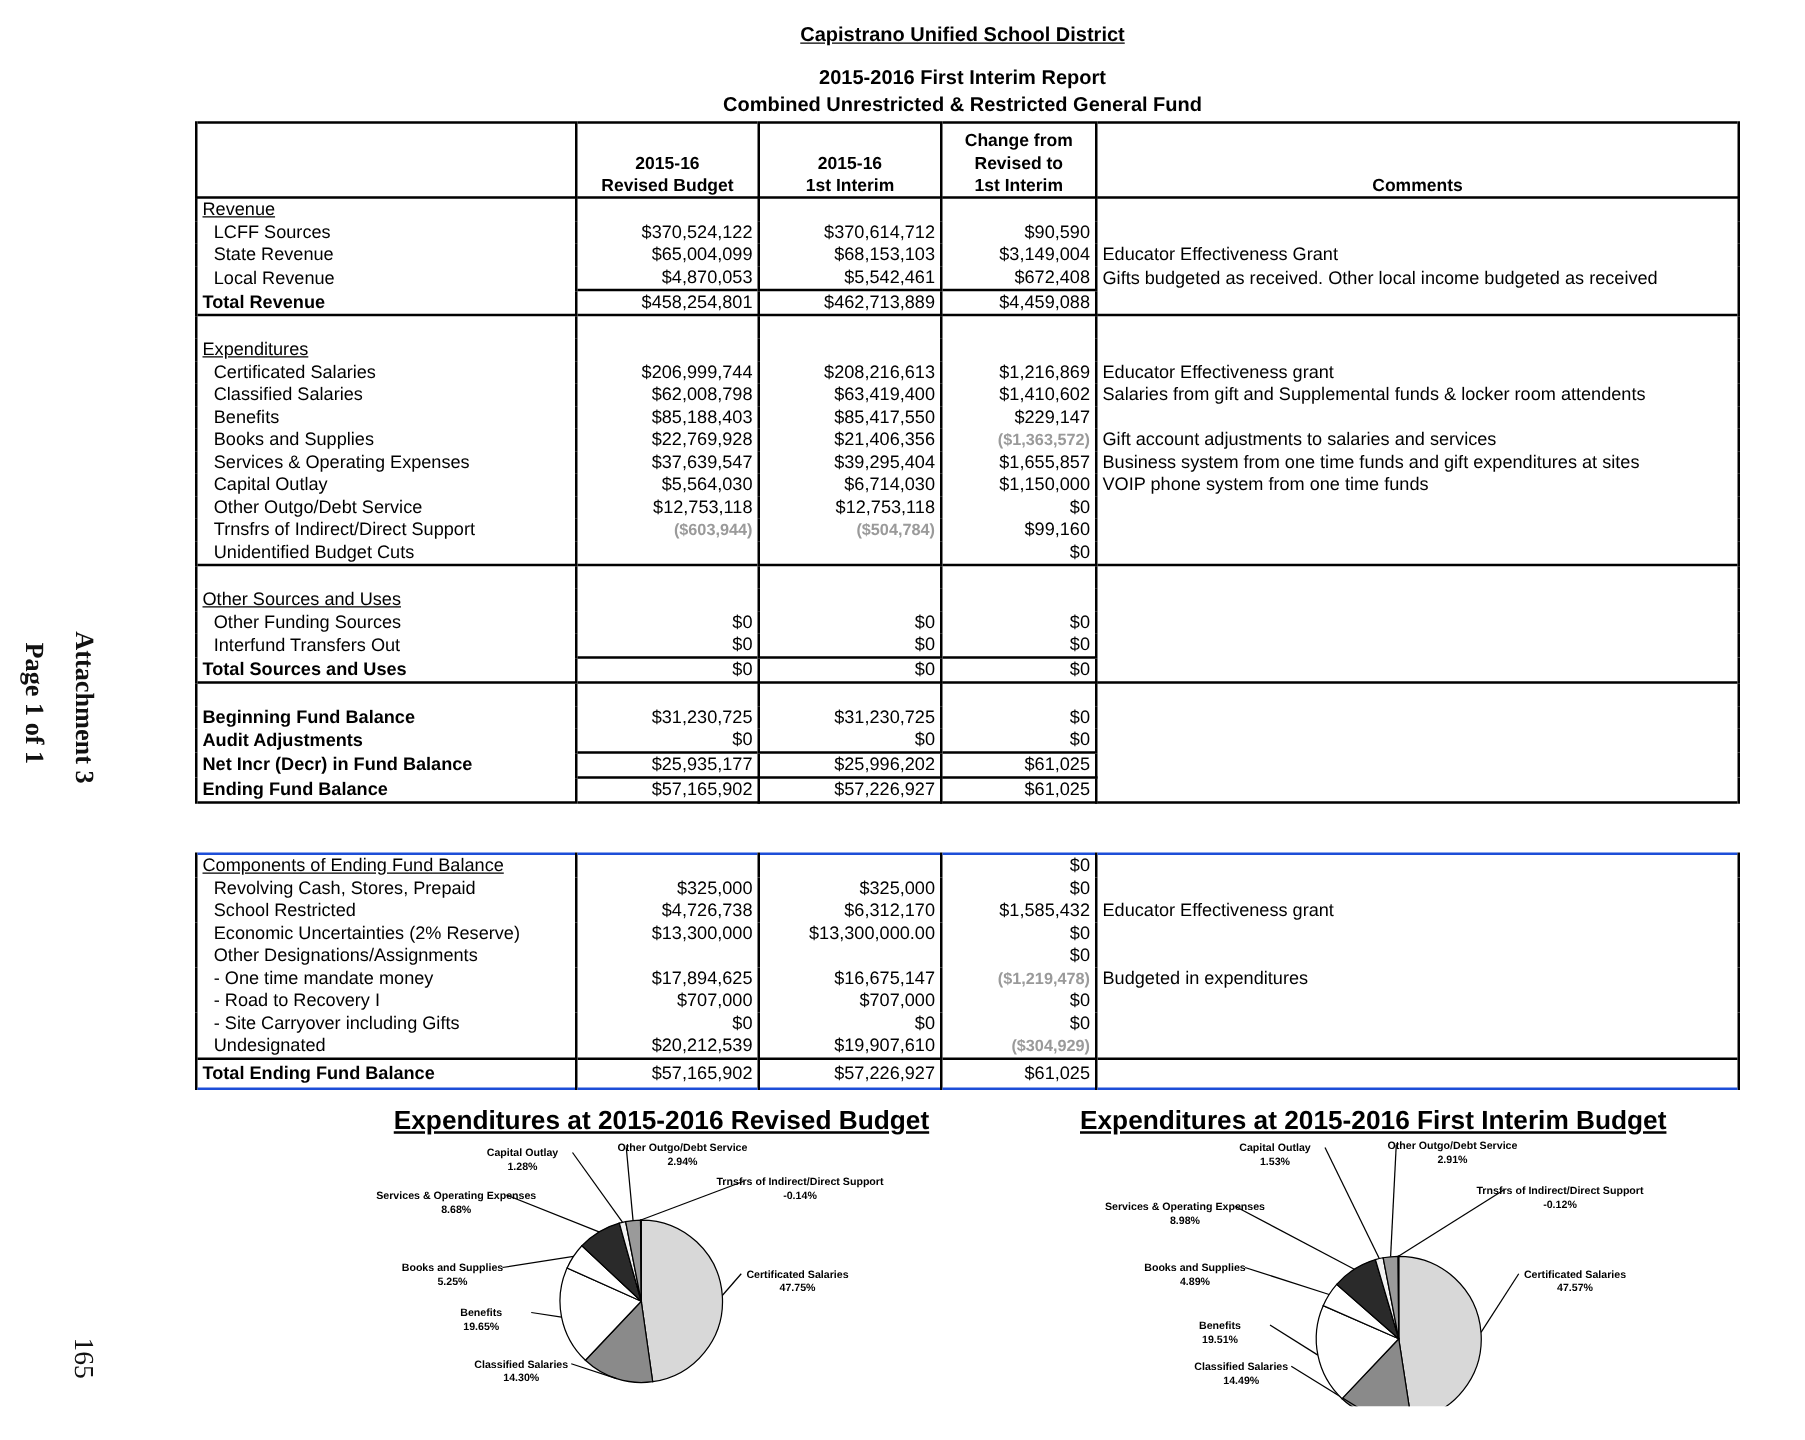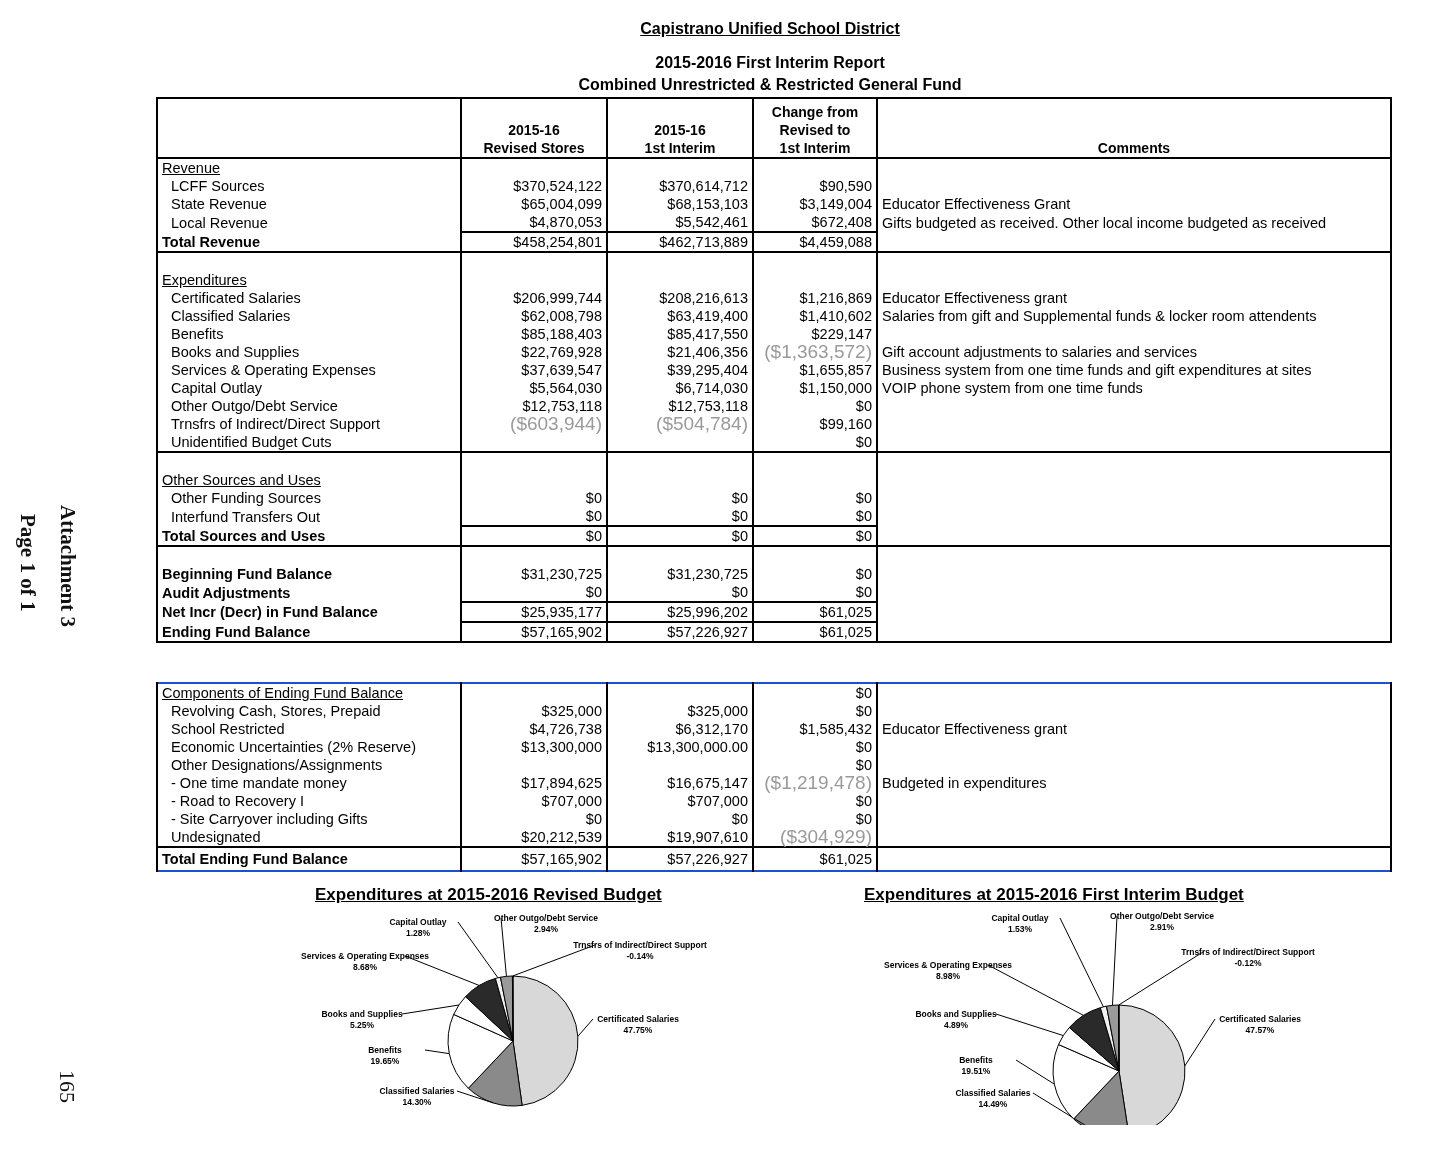--- a/index.html
+++ b/index.html
@@ -9,30 +9,30 @@
   .side2 { left:40px; top:514px; font-size:21px; font-weight:bold; }
   .side3 { left:80px; top:1070px; font-size:22px; }
   .title { position:absolute; left:0; width:1540px; text-align:center; font-weight:bold; font-size:16px; }
   .t1 { top:20px; text-decoration:underline; }
   .t2 { top:54px; }
   .t3 { top:76px; }
   table.rpt { position:absolute; left:156px; border-collapse:collapse; font-size:14.5px; table-layout:fixed; }
   table.rpt td { padding:0 4px; height:18px; line-height:18px; white-space:nowrap; border-left:2px solid #000; border-right:2px solid #000; }
   col.c1 { width:304px; } col.c2 { width:146px; } col.c3 { width:146px; } col.c4 { width:124px; } col.c5 { width:514px; }
   .num { text-align:right; }
-  .neg { color:#9a9a9a; font-size:19px; }
+  .neg { color:#9a9a9a; font-size:13px;font-weight:bold; }
   .hdr td { font-weight:bold; text-align:center; font-size:14px; line-height:18px; vertical-align:bottom; }
   .sec { text-decoration:underline; font-weight:normal; }
   .ind { padding-left:13px !important; }
   .bold { font-weight:bold; }
   .tot td.num { border-top:2px solid #000; border-bottom:2px solid #000; }
   .topline td { border-top:2px solid #000;margin-left:48px; }
   .botline td { border-bottom:2px solid #000; }
   .gap td { height:10px; }
-  .chart-title { position:absolute; font-weight:bold; font-size:17px; text-decoration:underline; }
+  .chart-title { position:absolute; font-weight:bold; font-size:21px; text-decoration:underline; }
   svg.pie { position:absolute; }
   svg.pie text { font-family:"Liberation Sans", sans-serif; font-size:8.5px; font-weight:bold; }
 </style>
 </head>
 <body>
 
 <div class="side side1">Attachment 3</div>
 <div class="side side2">Page 1 of 1</div>
 <div class="side side3">165</div>
 
@@ -46,21 +46,21 @@
       <col class="c2">
       <col class="c3">
       <col class="c4">
       <col class="c5">
     </colgroup>
   <tbody id="rpt1-body">
       <tr class="hdr botline">
         <td></td>
         <td style="height: 58px;">
           <div>2015-16</div>
-          <div>Revised Stores</div>
+          <div>Revised Budget</div>
         </td>
         <td style="height: 58px;">
           <div>2015-16</div>
           <div>1st Interim</div>
         </td>
         <td style="height: 58px;">
           <div>Change from</div>
           <div>Revised to</div>
           <div>1st Interim</div>
         </td>

